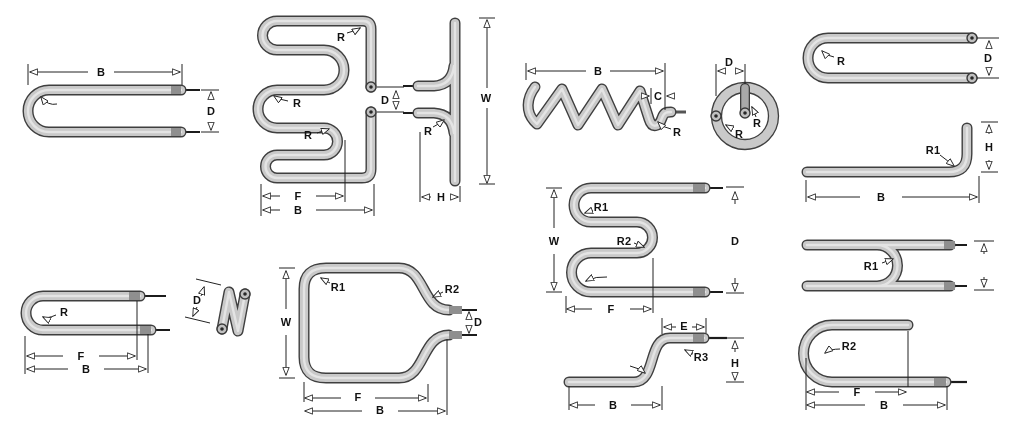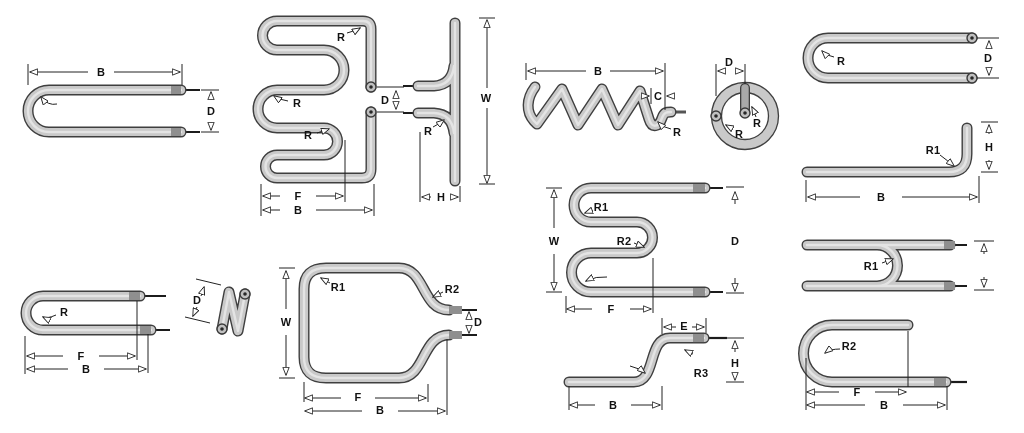--- a/index.html
+++ b/index.html
@@ -313,17 +313,17 @@
   <span class="lbl" style="left:358px;top:397px">F</span>
   <span class="lbl" style="left:380px;top:410px">B</span>
 
   <span class="lbl" style="left:601px;top:207px">R1</span>
   <span class="lbl" style="left:624px;top:241px">R2</span>
   <span class="lbl" style="left:554px;top:241px">W</span>
   <span class="lbl" style="left:735px;top:241px">D</span>
   <span class="lbl" style="left:611px;top:309px">F</span>
 
   <span class="lbl" style="left:684px;top:326px">E</span>
-  <span class="lbl" style="left:701px;top:373px">R3</span>
+  <span class="lbl" style="left:701px;top:357px">R3</span>
   <span class="lbl" style="left:735px;top:363px">H</span>
   <span class="lbl" style="left:613px;top:405px">B</span>
 
 </div>
 
 </body></html>

